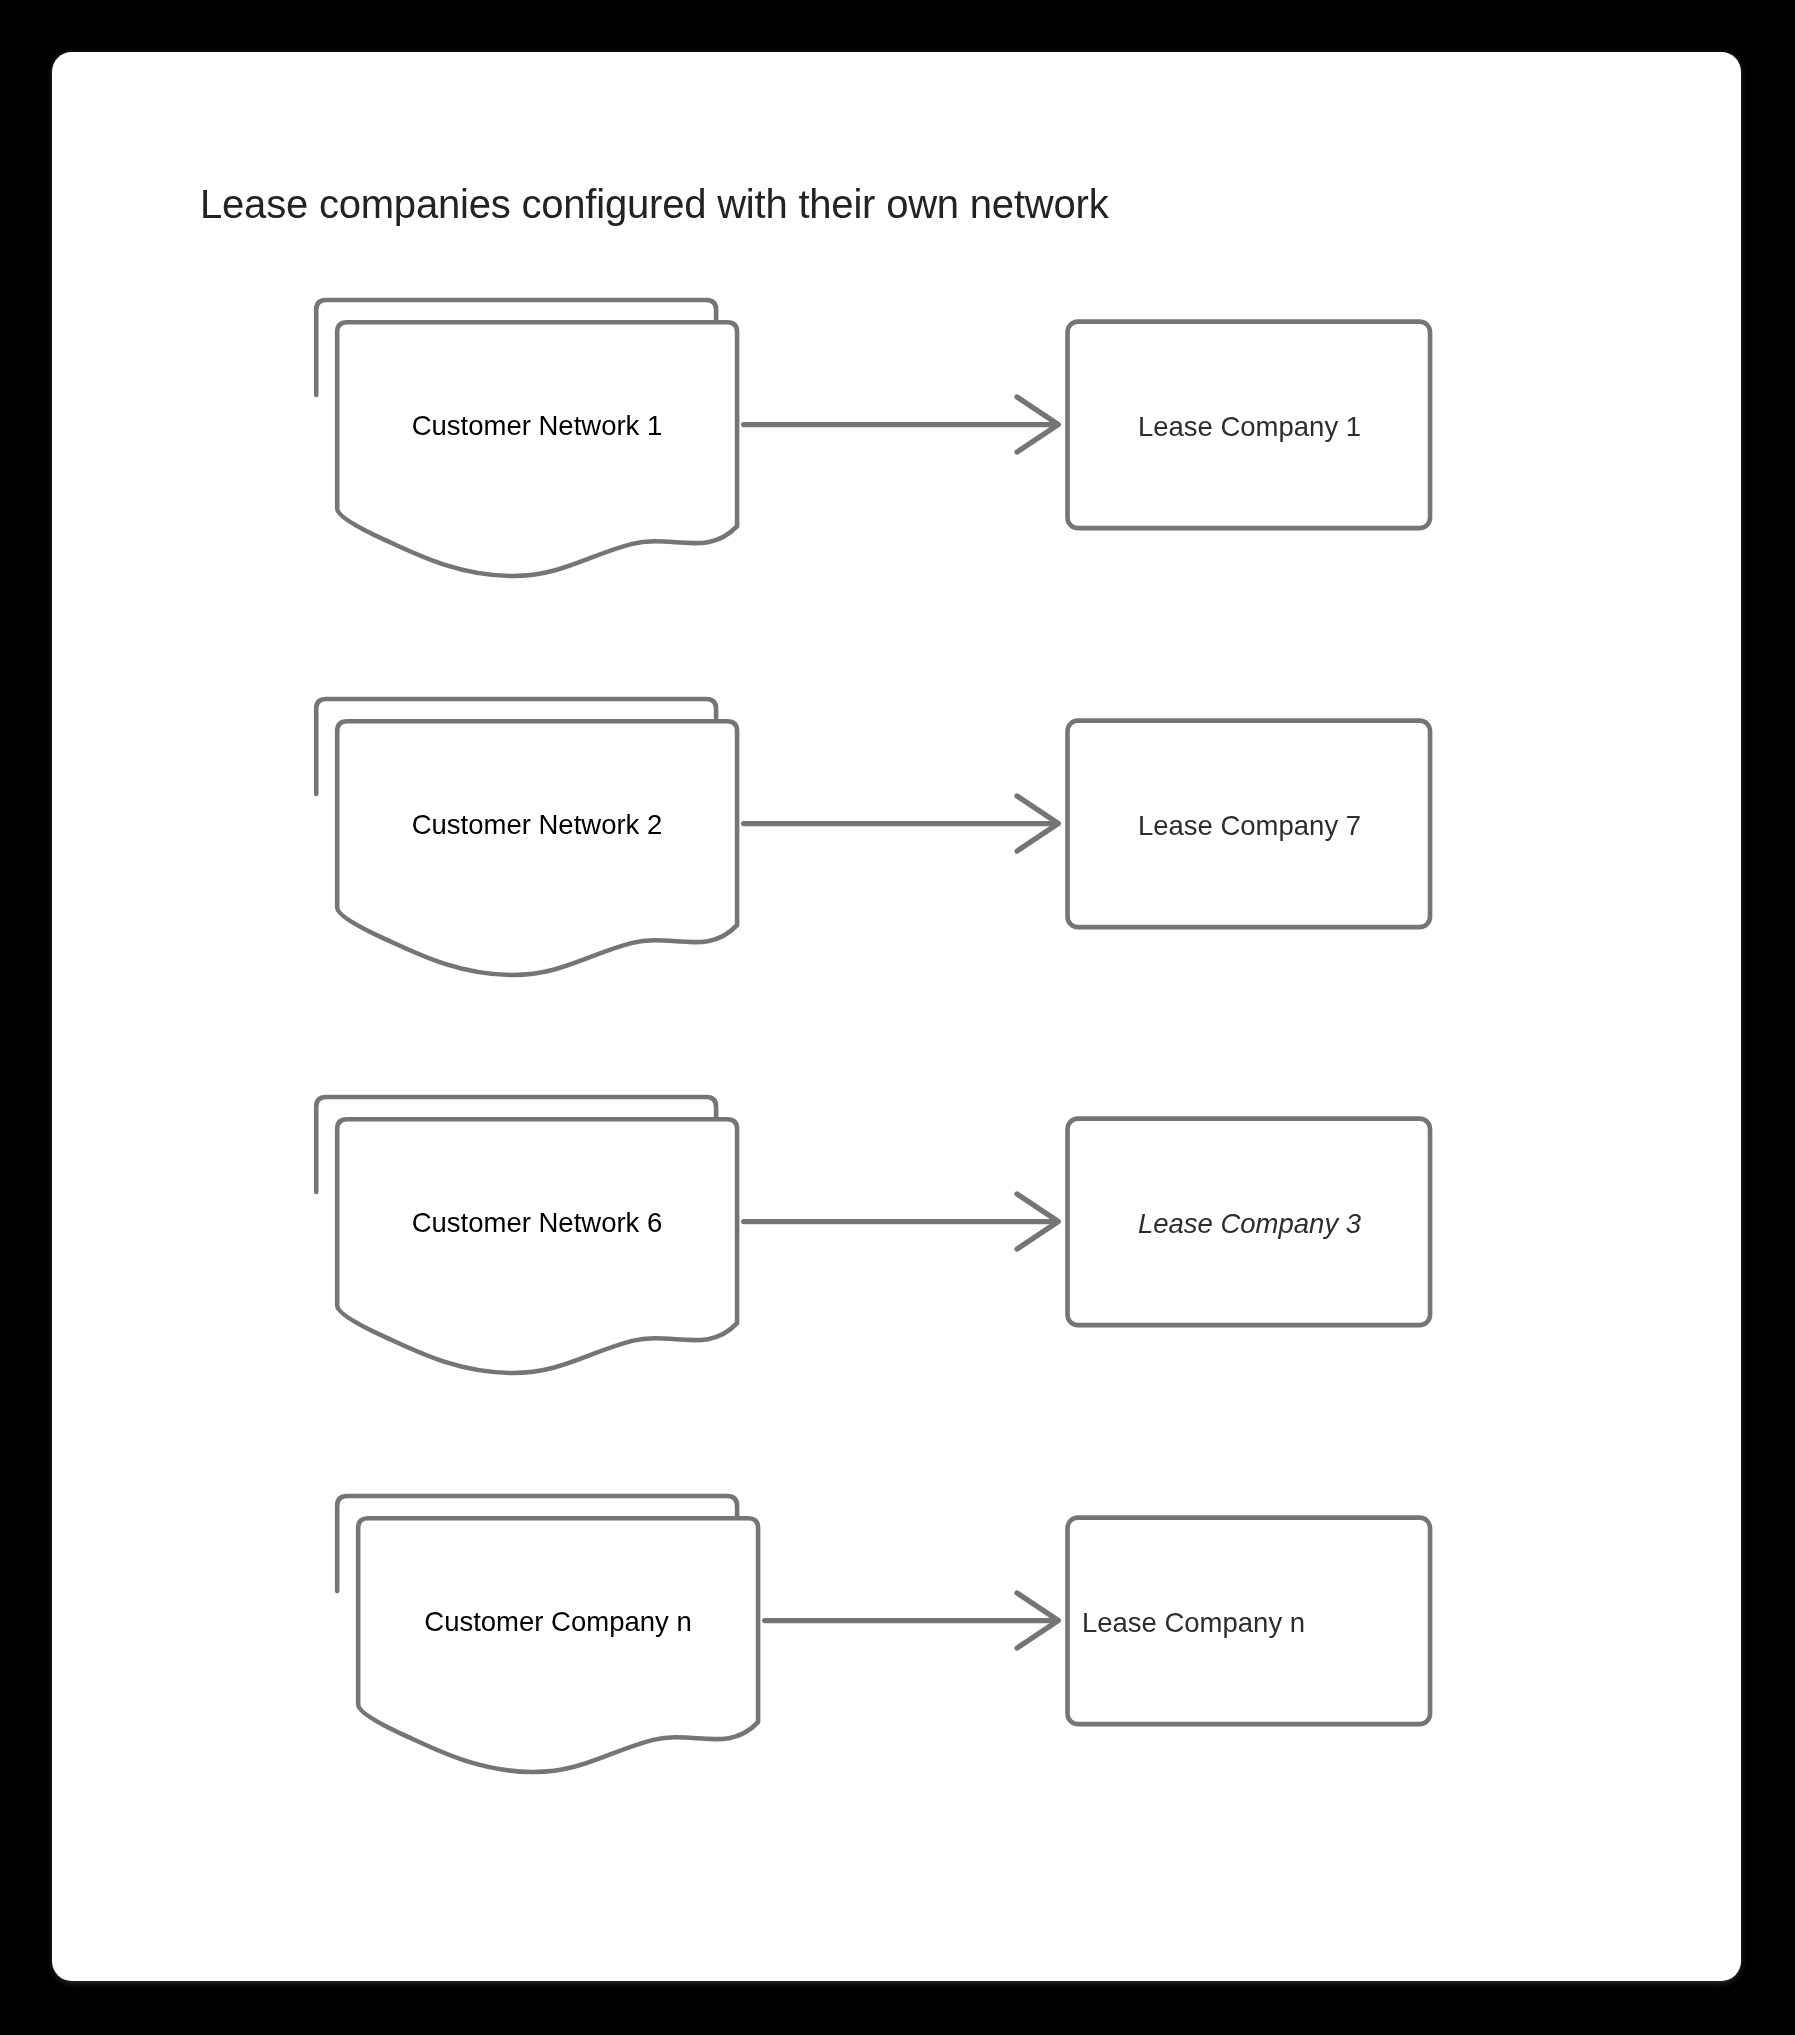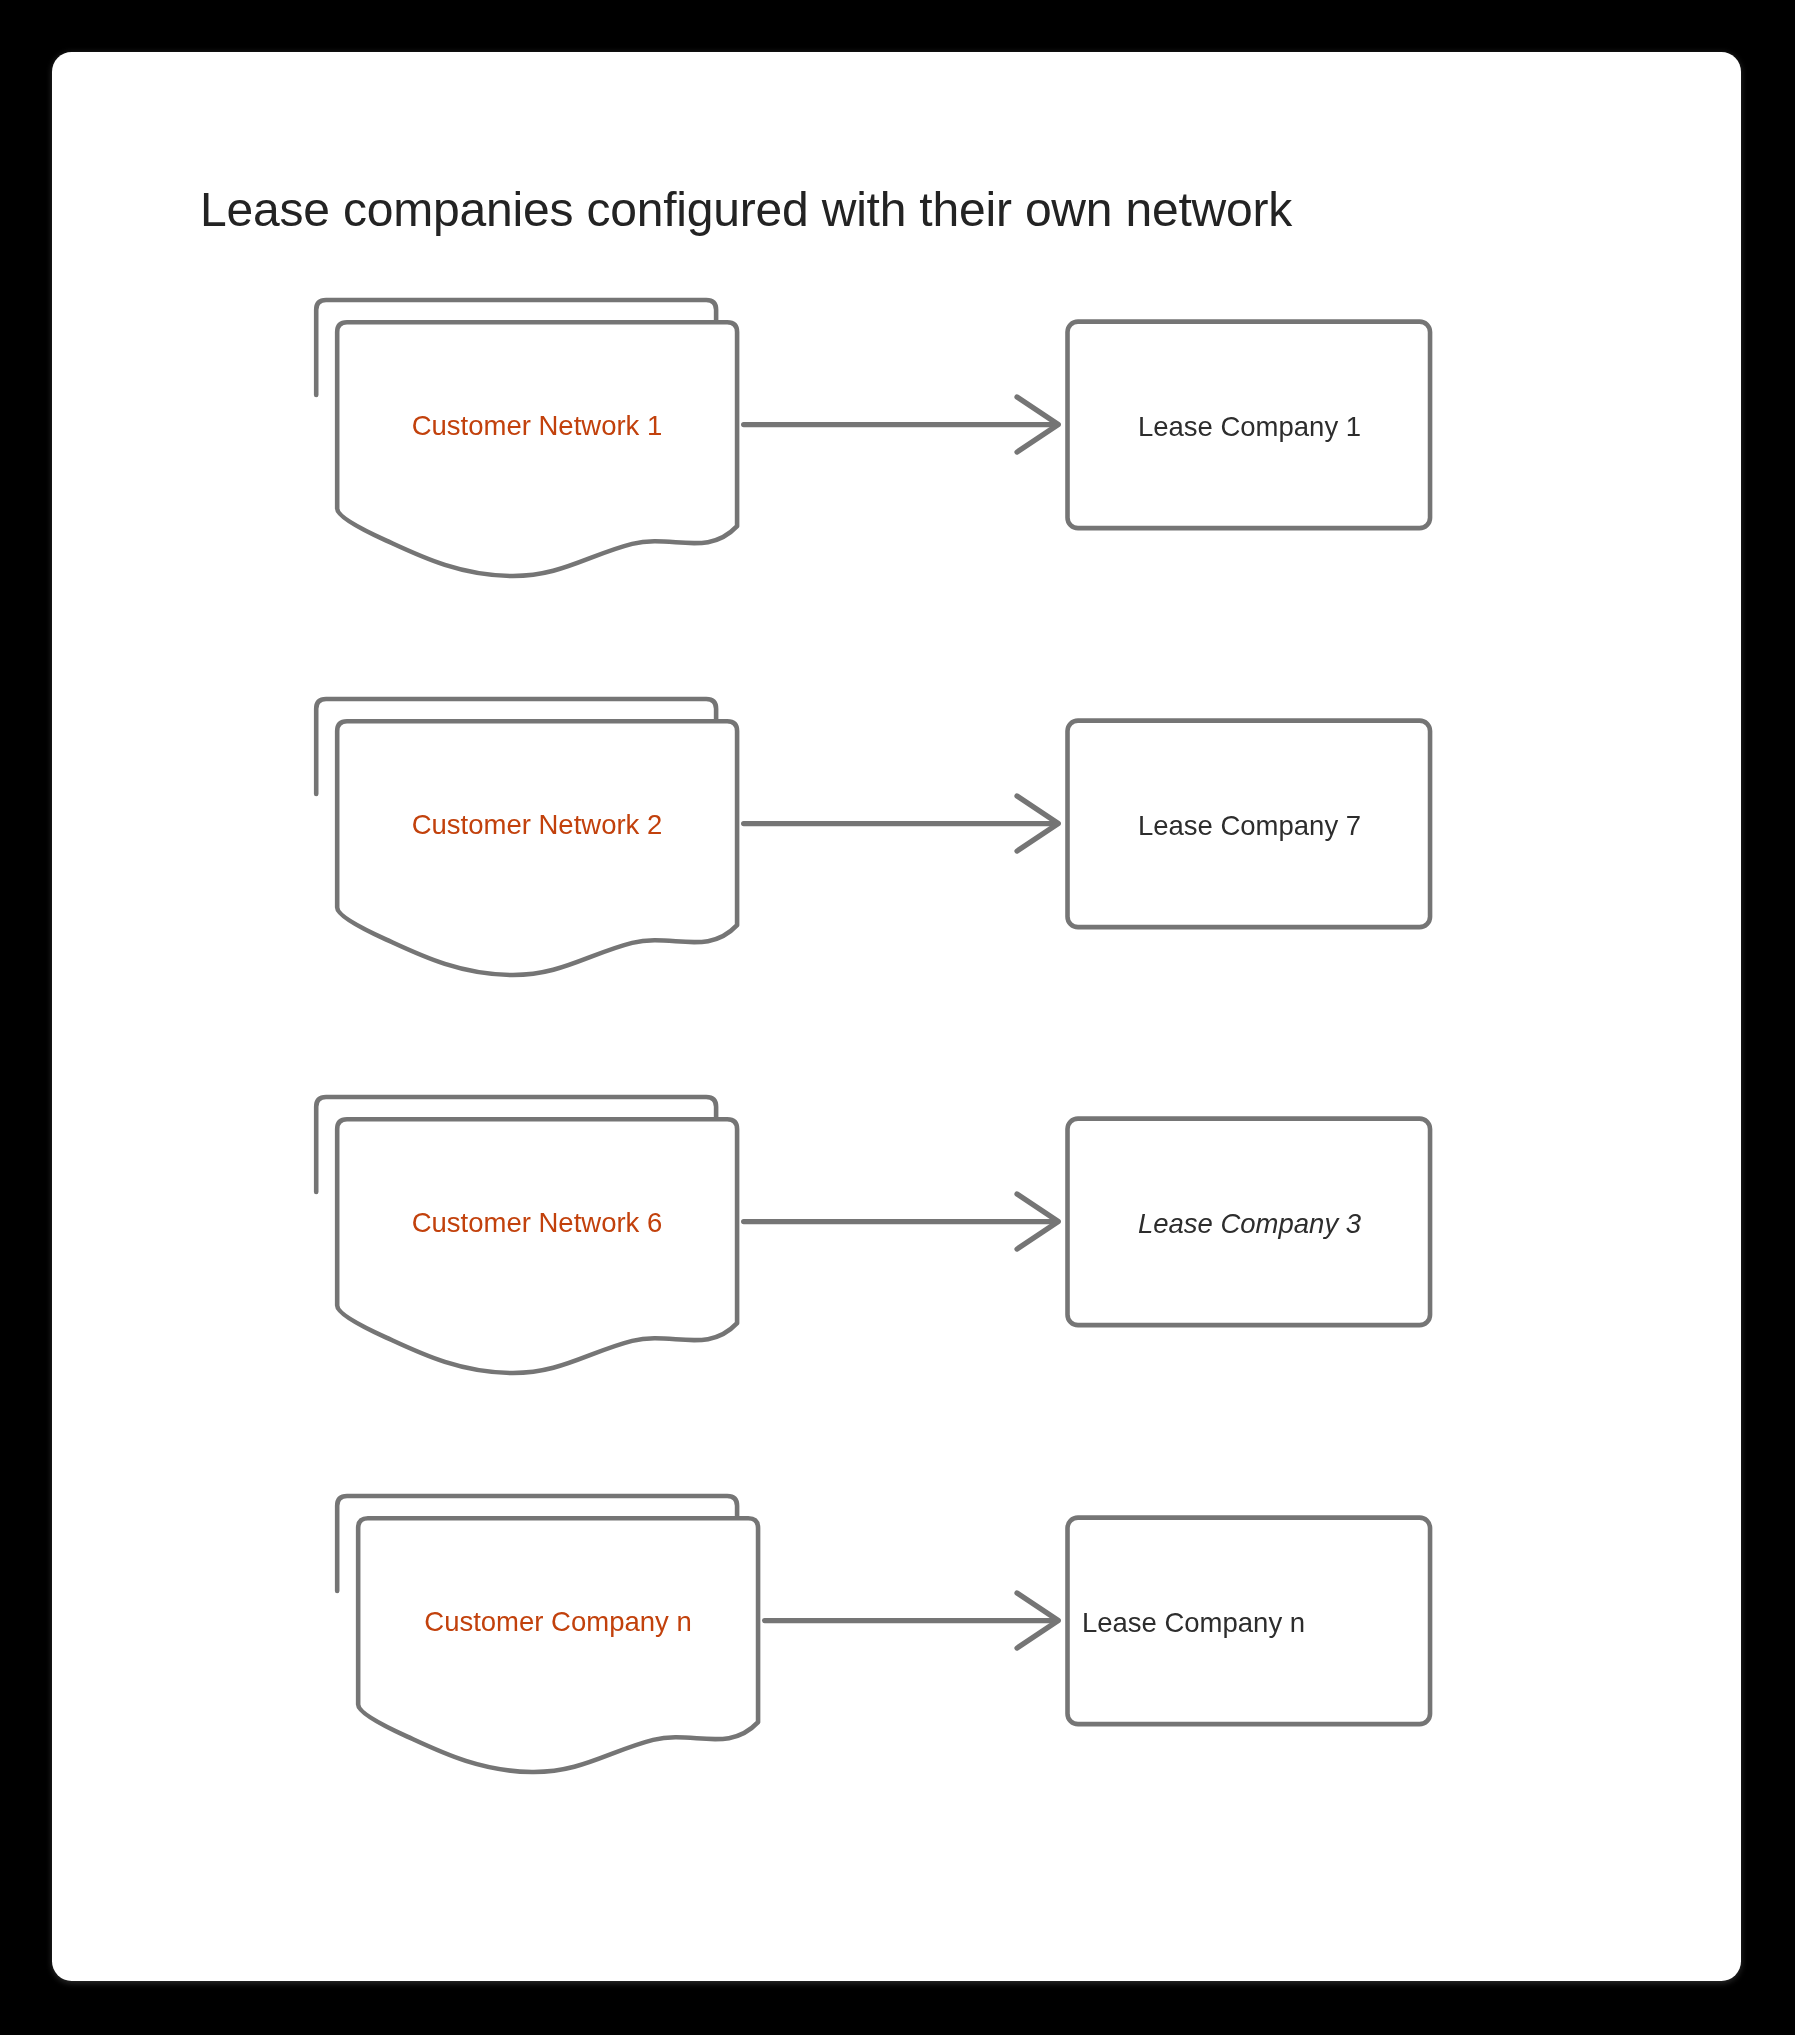--- a/index.html
+++ b/index.html
@@ -27,21 +27,21 @@
     width: 1689px;
     height: 1929px;
     background: #ffffff;
     border-radius: 19.7px;
     box-shadow: 0 1.3px 6.6px rgba(255,255,255,0.18);
   }
   #diagram-title {
     position: absolute;
     left: 148px;
     top: 130px;
-    font-size: 48px;
+    font-size: 40px;
     font-weight: 400;
     color: #232323;
     letter-spacing: -0.2px;
     white-space: nowrap;
   }
   .row {
     position: absolute;
     left: 0;
     width: 1795px;
     height: 315px;
@@ -50,21 +50,21 @@
     position: absolute;
     left: 0;
     top: 0;
     width: 1795px;
     height: 315px;
     overflow: visible;
   }
   .doc-label {
     position: absolute;
     font-size: 27.5px;
-    color: #c2410c;
+    color: #000000;
     white-space: nowrap;
     text-align: center;
   }
   .box-label {
     position: absolute;
     font-size: 27.5px;
     color: #2d2d2d;
     white-space: nowrap;
     text-align: center;
   }

